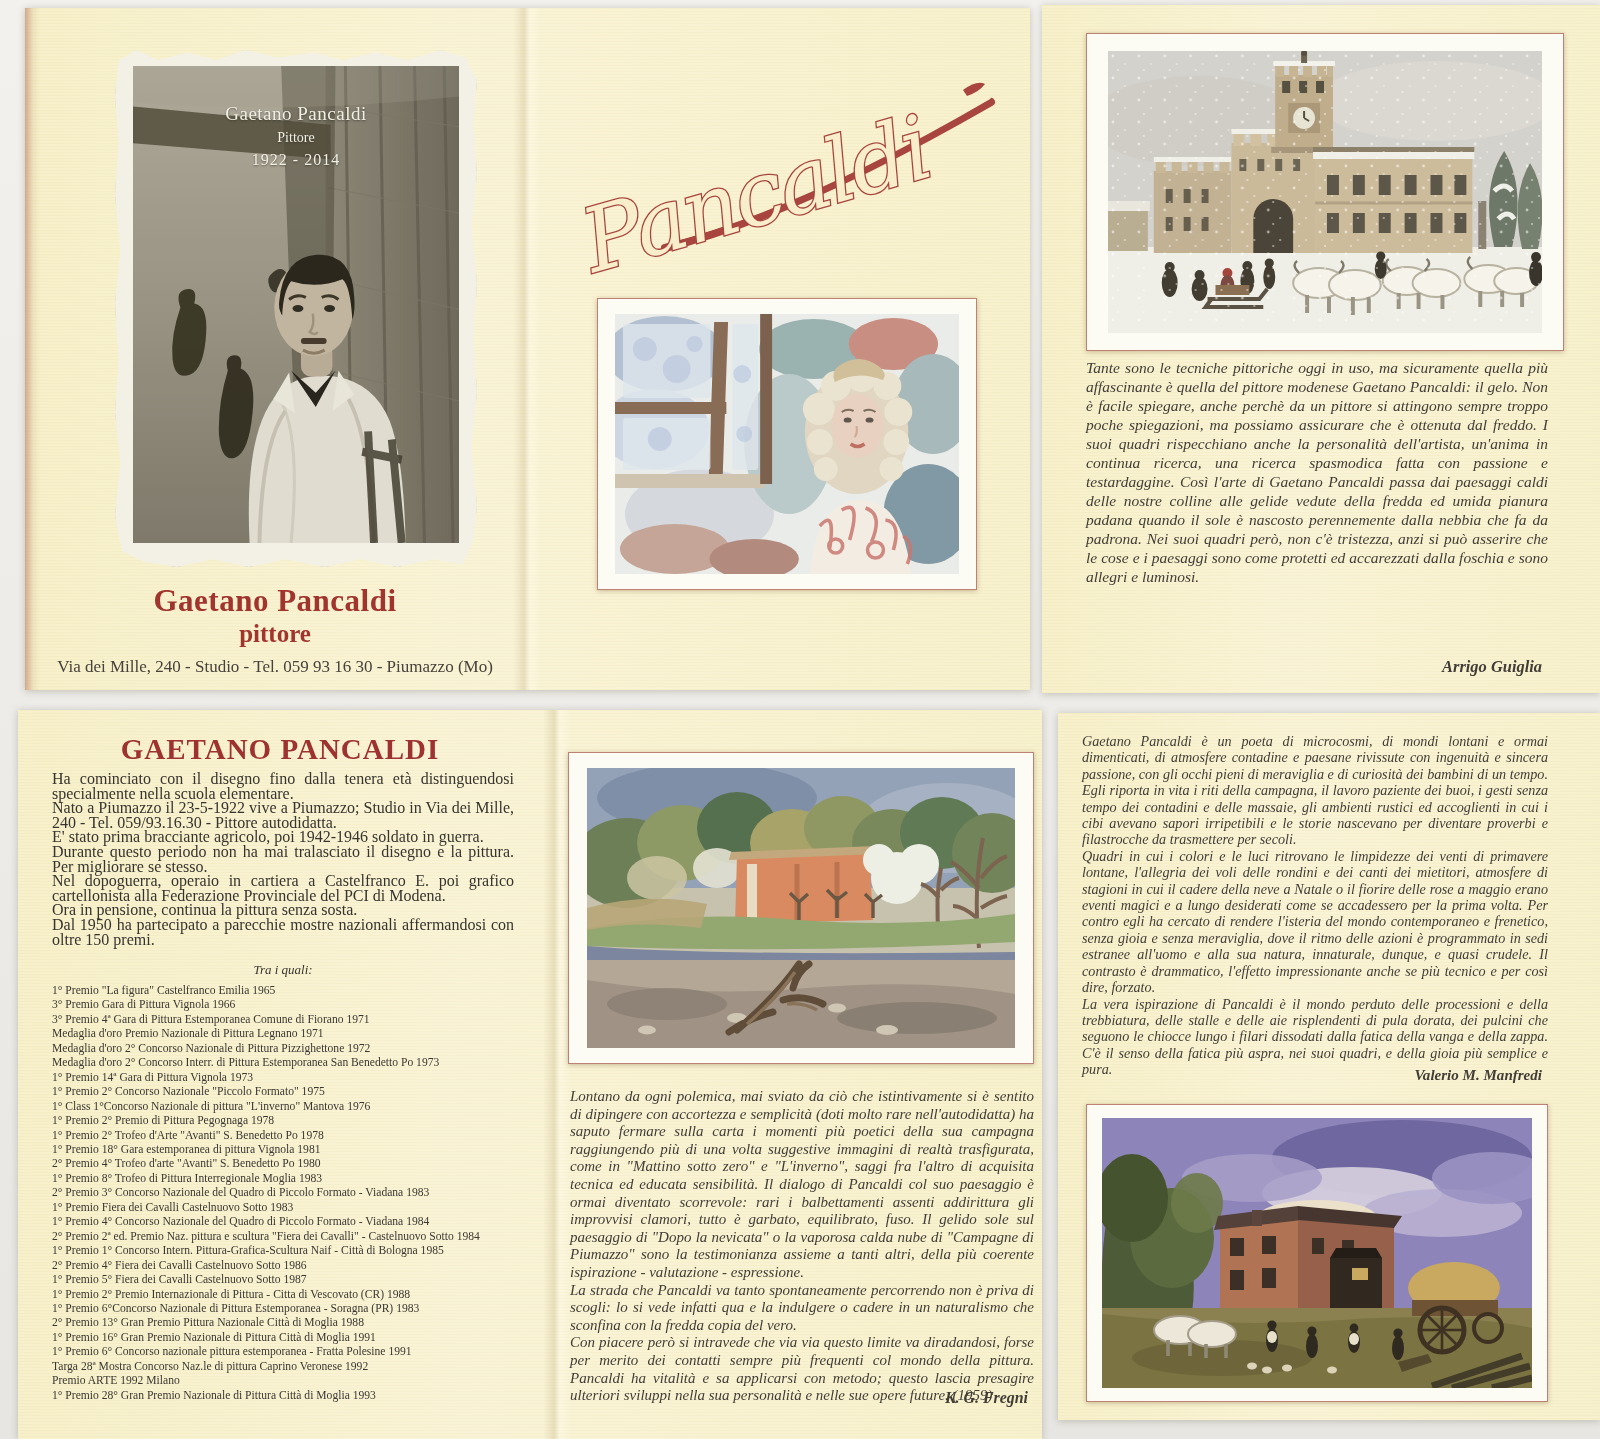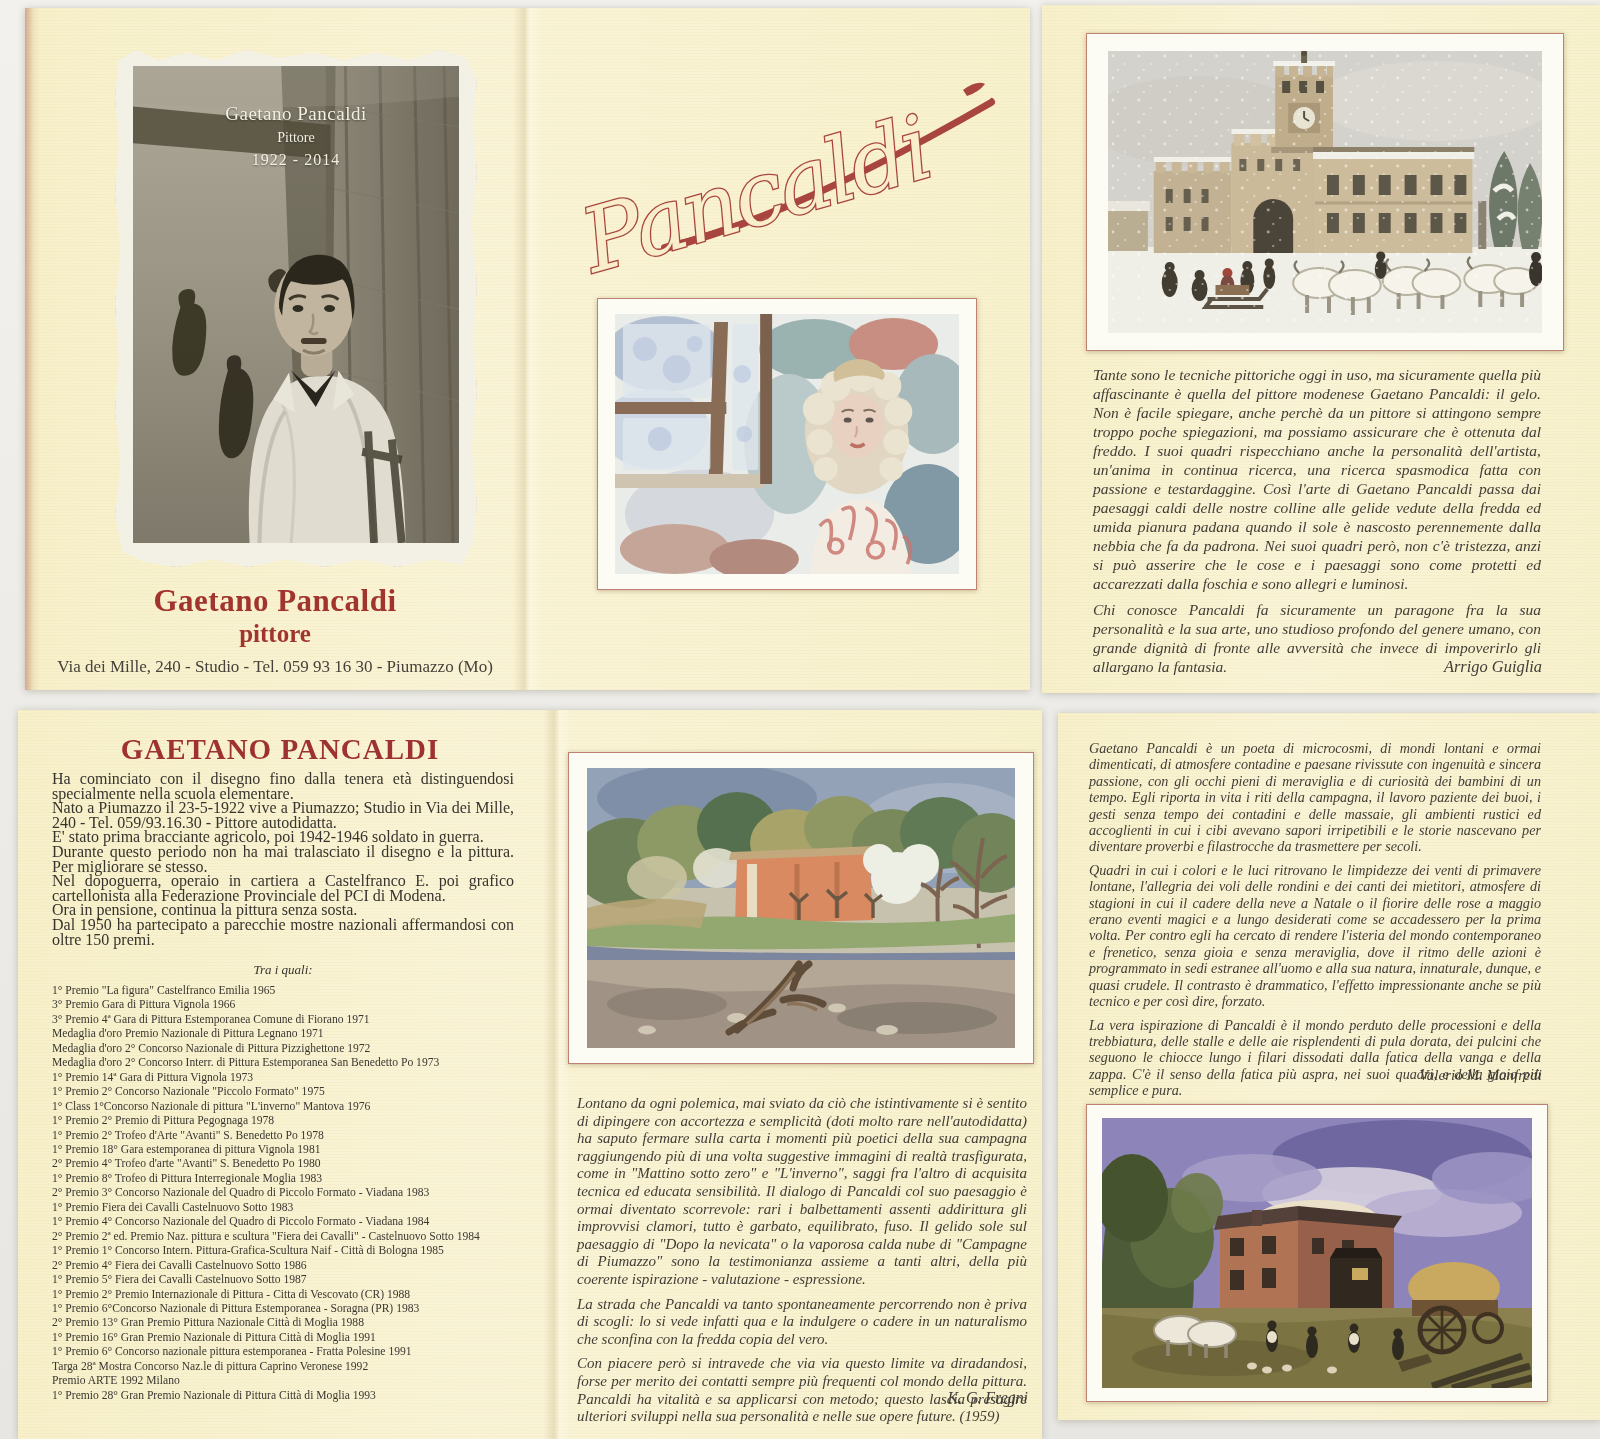--- a/index.html
+++ b/index.html
@@ -37,25 +37,25 @@
   
   .frame{position:absolute;box-sizing:border-box;background:#fcfbf4;border:1px solid #c08175;
          box-shadow:0 1px 5px rgba(110,80,35,.35);}
   .frame svg{width:100%;height:100%;display:block;}
   .frame-woman{left:597px;top:298px;width:380px;height:292px;padding:15px 17px;}
   .frame-castle{left:1086px;top:33px;width:478px;height:318px;padding:17px 21px;}
   .frame-landscape{left:568px;top:752px;width:466px;height:312px;padding:15px 18px;}
   .frame-farm{left:1086px;top:1104px;width:462px;height:298px;padding:13px 15px;}
   
   .essay{position:absolute;color:#413d36;font-style:italic;text-align:justify;}
-  .essay p{margin:7px;}
+  .essay p{margin:0;}
   .essay-tr{left:1086px;top:358px;width:462px;font-size:15.5px;line-height:19px;}
   .essay-bm{left:570px;top:1088px;width:464px;font-size:15px;line-height:17.6px;}
   .essay-br{left:1082px;top:733px;width:466px;font-size:14.2px;line-height:16.4px;}
-  .essay-sig{text-align:right;font-style:italic;margin-top:5px;padding-right:6px;font-size:1.06em;}
+  .essay-sig{text-align:right;font-style:italic;margin-top:5px;padding-right:6px;font-size:1.06em;font-weight:bold;}
   
   .bio-heading{position:absolute;left:40px;top:733px;width:480px;text-align:center;
      font-size:29px;font-weight:bold;color:#9e3230;letter-spacing:1px;}
   .bio-text{position:absolute;left:52px;top:772px;width:462px;font-size:16px;line-height:14.6px;
      color:#37342e;text-align:justify;}
   .bio-text p{margin:0;}
   .tra-i-quali{position:absolute;left:52px;top:962px;width:462px;text-align:center;
      font-style:italic;font-size:13px;color:#37342e;}
   .awards{position:absolute;left:52px;top:984px;width:500px;font-size:11.6px;line-height:14.45px;
      color:#3a3731;white-space:nowrap;}
@@ -364,21 +364,20 @@
       <ellipse cx="430" cy="222" rx="7" ry="13" fill="#3a352c"></ellipse>
         <circle cx="430" cy="206" r="5" fill="#3a352c"></circle>
 
       <rect width="436" height="282" fill="url(#snow)" opacity=".55"></rect>
     </svg>
   </div>
 
   <div class="essay essay-tr">
 
   <p>Tante sono le tecniche pittoriche oggi in uso, ma sicuramente quella più affascinante è quella del pittore modenese Gaetano Pancaldi: il gelo. Non è facile spiegare, anche perchè da un pittore si attingono sempre troppo poche spiegazioni, ma possiamo assicurare che è ottenuta dal freddo. I suoi quadri rispecchiano anche la personalità dell'artista, un'anima in continua ricerca, una ricerca spasmodica fatta con passione e testardaggine. Così l'arte di Gaetano Pancaldi passa dai paesaggi caldi delle nostre colline alle gelide vedute della fredda ed umida pianura padana quando il sole è nascosto perennemente dalla nebbia che fa da padrona. Nei suoi quadri però, non c'è tristezza, anzi si può asserire che le cose e i paesaggi sono come protetti ed accarezzati dalla foschia e sono allegri e luminosi.</p>
-      <p>Chi conosce Pancaldi fa sicuramente un paragone fra la sua personalità e la sua arte, uno studioso profondo del genere umano, con grande dignità di fronte alle avversità che invece di impoverirlo gli allargano la fantasia.</p>
     </div>
   <div class="essay essay-tr" style="top:652px;">
     <div class="essay-sig">Arrigo Guiglia</div>
   </div>
 
   <div class="sheet" style="left:18px;top:710px;width:1024px;height:729px;">
     <div class="crease" style="left:525px;"></div>
   </div>
 
   <div class="bio-heading">GAETANO PANCALDI</div>

